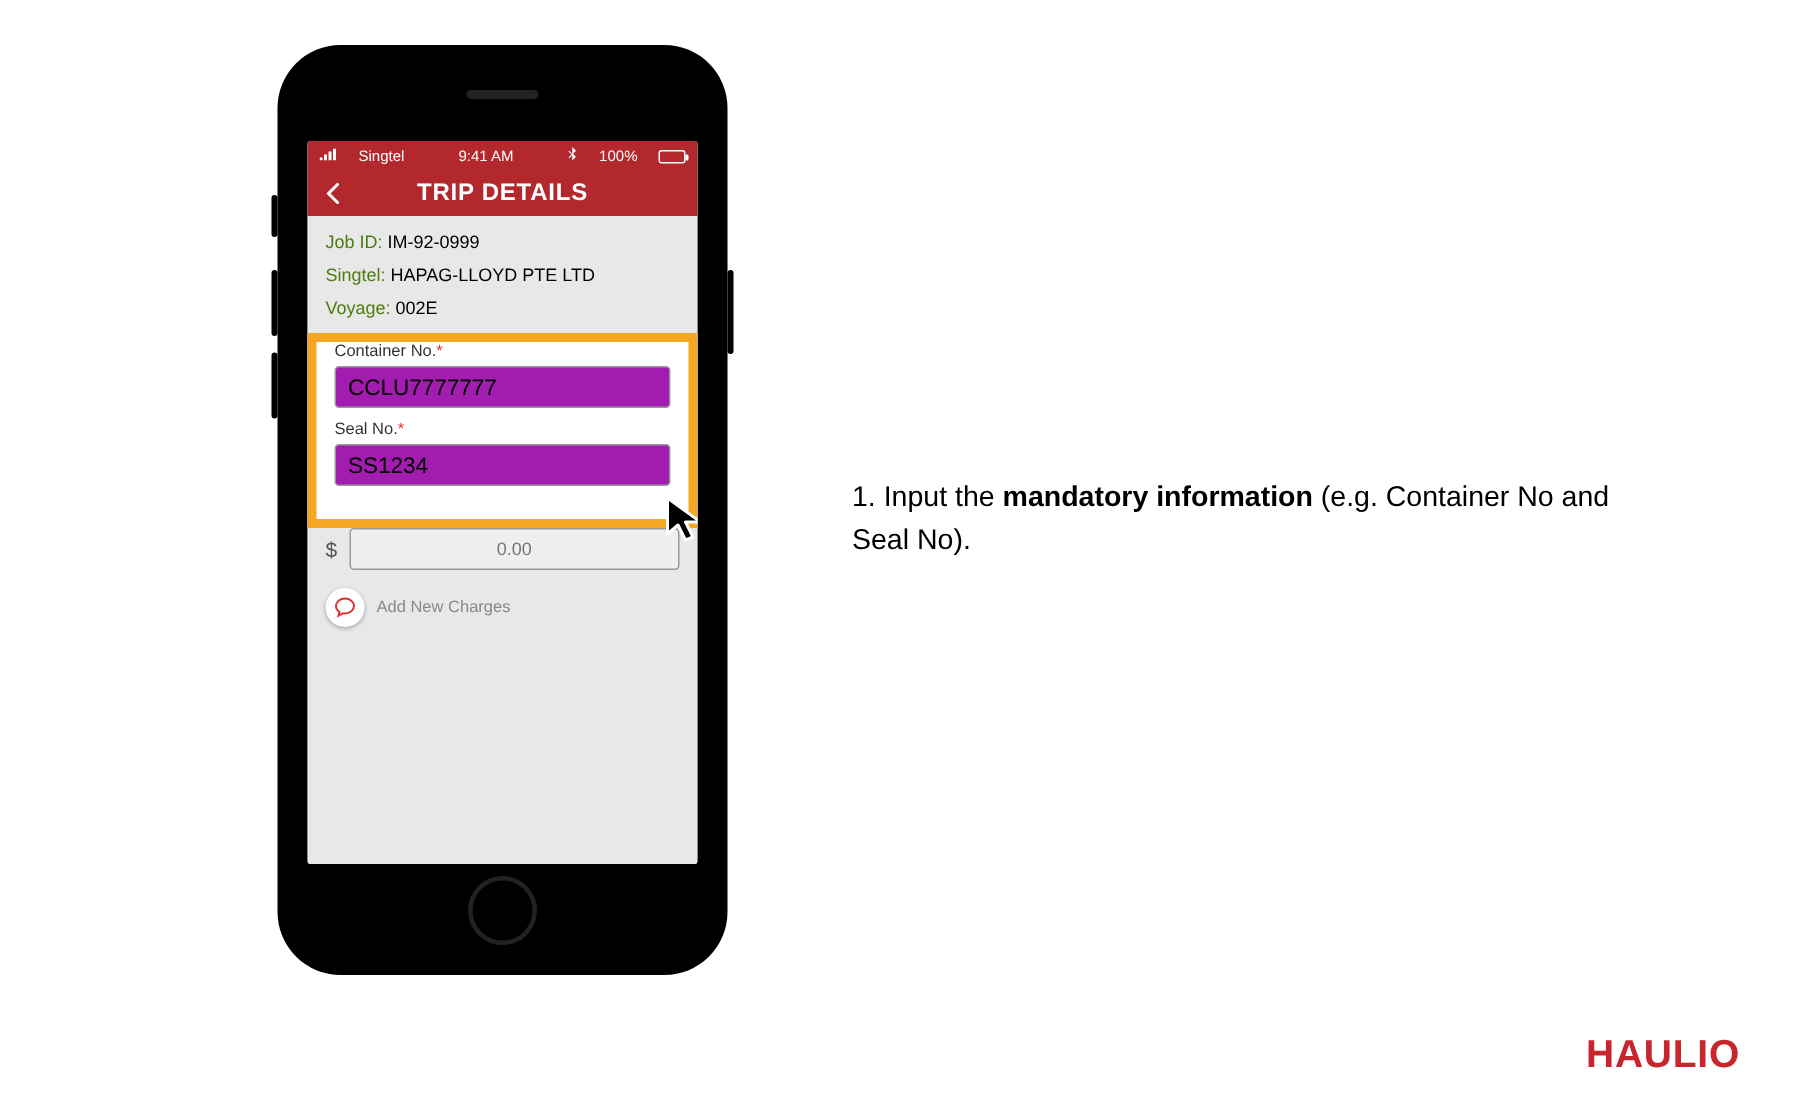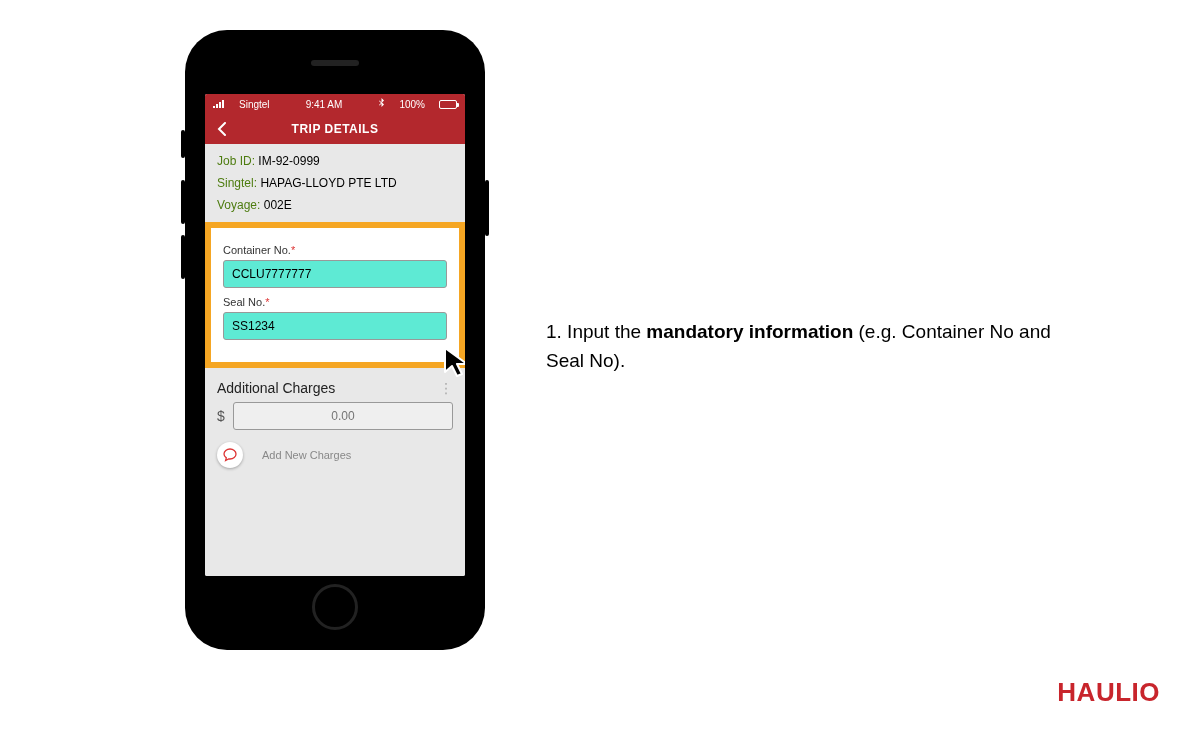--- a/index.html
+++ b/index.html
@@ -84,21 +84,21 @@
     .battery-icon { width: 18px; height: 9px; border: 1px solid #fff; border-radius: 2px; position: relative; }
     .battery-icon::after { content:''; position:absolute; right:-3px; top:2px; width:2px; height:4px; background:#fff; border-radius:0 1px 1px 0;}
     .battery-fill { background:#fff; height:100%; width:100%; border-radius:1px;}
     .nav-bar {
       height: 30px;
       background: #b3282d;
       color: #fff;
       display: flex;
       align-items: center;
       position: relative;
-      font-size: 12px;
+      font-size: 16px;
       font-weight: 700;
       letter-spacing: 0.5px;
     }
     .nav-back {
       position: absolute;
       left: 8px;
       width: 18px;
       height: 18px;
       display:flex;
       align-items:center;
@@ -106,36 +106,36 @@
     }
     .nav-title { margin: 0 auto; }
     .content { position: absolute; top: 50px; bottom: 0; left: 0; right: 0; background:#e8e8e8; }
     .info-block { padding: 10px 12px; font-size: 12px; }
     .info-row { margin-bottom: 8px; }
     .info-label { color:#4d7c0f; }
     .info-val { font-weight:400; color:#000; }
     .highlight-box {
       position: relative;
       margin: 0;
-      padding: 16px 12px 14px;
+      padding: 0 12px 14px;
       background: #fff;
       border: 6px solid #f5a623;
     }
     .field { margin-bottom: 8px; }
     .field:last-child { margin-bottom: 0; }
     .field-label { font-size: 11px; color:#333; margin-bottom: 4px; display:block;}
     .req { color:#d33; }
     .field-input {
       width: 100%;
       height: 28px;
       padding: 0 8px;
-      font-size: 12px;
+      font-size: 15px;
       border: 1px solid #999;
       border-radius: 3px;
-      background:#5eead4;
+      background:#a21caf;
       color:#000;
     }
     .cursor-icon {
       position: absolute;
       right: -18px;
       bottom: -18px;
       width: 36px;
       height: 36px;
       pointer-events: none;
     }
@@ -152,42 +152,42 @@
     }
     .section-title { font-size: 14px; color:#222; }
     .kebab { color:#aaa; font-size:14px; }
     .sub-label { font-size:12px; font-weight:700; padding: 0 12px 6px; }
     .charge-row { display:flex; align-items:center; gap:8px; padding: 0 12px 8px;}
     .dollar { color:#555; font-size:14px;}
     .charge-input {
       flex:1; height:28px; border:1px solid #999; border-radius:3px;
       padding:0 8px; font-size:12px; color:#999; background:#efefef;text-align:center;
     }
-    .add-charge { padding: 4px 12px 10px; font-size:11px; color:#888; display:flex; align-items:center; gap:19px;}
+    .add-charge { padding: 4px 12px 10px; font-size:11px; color:#888; display:flex; align-items:center; gap:8px;}
     .chat-bubble {
       width:26px; height:26px; border-radius:50%; background:#fff;
       display:flex; align-items:center; justify-content:center;
       box-shadow:0 1px 3px rgba(0,0,0,0.3);
     }
     
     .instructions {
       position: absolute;
-      left: 546px;
+      left: 568px;
       top: 318px;
       width: 520px;
       font-size: 19px;
       line-height: 1.5;
       color:#000;
     }
     .instructions b { font-weight:800; }
     
     .logo {
       position: absolute;
       right: 40px;
-      bottom: 30px;
+      bottom: 20px;
       font-weight: 900;
       font-size: 26px;
       letter-spacing: 0.5px;
       color: #c8252c;
       font-family: Arial, sans-serif;
     }
   </style>
 </head>
 <body>
 
@@ -265,24 +265,20 @@
             <input class="field-input" value="SS1234" style="">
           </div>
           <span class="cursor-icon">
             <svg width="36" height="36" viewBox="0 0 36 36">
               <path d="M4 4 L4 28 L11 22 L16 32 L21 30 L16 20 L26 20 Z" fill="#000" stroke="#fff" stroke-width="2" stroke-linejoin="round"></path>
             </svg>
           </span>
         </div>
 
 
-        <div class="section-head">
-          <span class="section-title">Additional Charges</span>
-          <span class="kebab">⋮</span>
-        </div>
         <div class="charge-row">
           <span class="dollar">$</span>
           <input class="charge-input" placeholder="0.00" style="">
         </div>
         <div class="add-charge">
           <span class="chat-bubble">
             <svg width="14" height="14" viewBox="0 0 14 14">
                 <path d="M7 1 C3.7 1 1 3.2 1 6 C1 7.6 1.9 9 3.3 9.9 L2.6 12.5 L5.6 10.9 C6 11 6.5 11 7 11 C10.3 11 13 8.8 13 6 C13 3.2 10.3 1 7 1 Z" fill="none" stroke="#d33" stroke-width="1.3"></path>
               </svg>
           </span>

